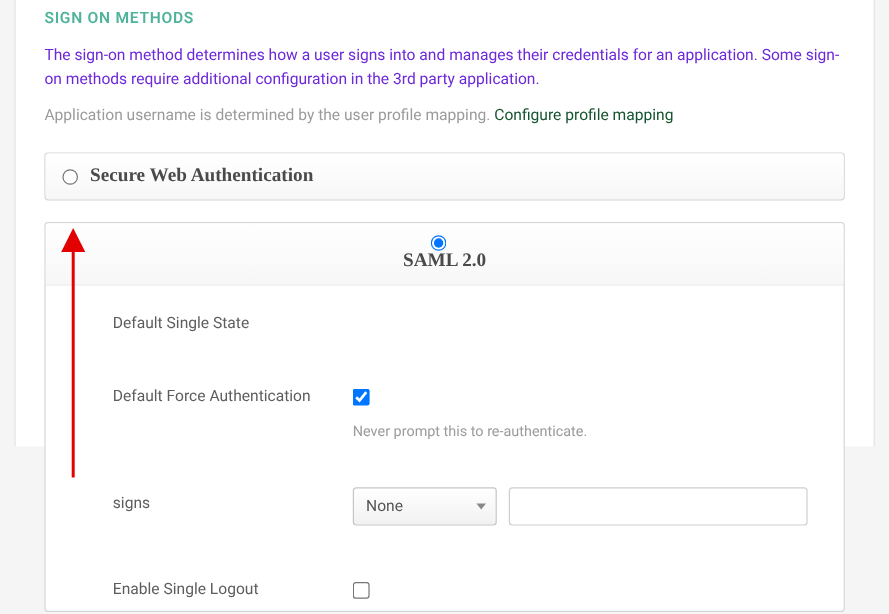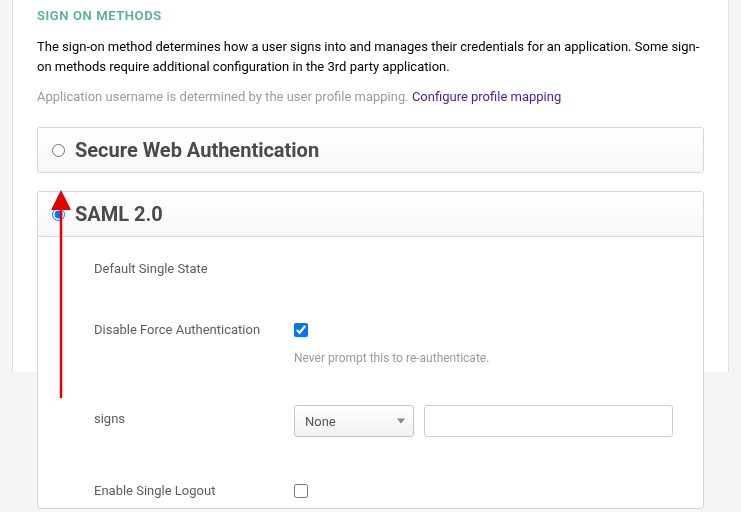--- a/index.html
+++ b/index.html
@@ -21,62 +21,64 @@
       position: relative;
     }
     .section-title {
       color: #4fb39b;
       font-size: 13px;
       letter-spacing: 0.6px;
       font-weight: 600;
       margin-bottom: 14px;
     }
     .description {
-      color: #000000;
+      color: #6d28d9;
       font-size: 13px;
       line-height: 1.55;
       margin-bottom: 10px;
     }
     .description-link-line {
       color: #9b9b9b;
       font-size: 13px;
       line-height: 1.55;
       margin-bottom: 20px;
     }
     .link {
-      color: #4c1d95;
+      color: #14532d;
       text-decoration: none;
       cursor: pointer;
     }
     .method-block {
       border: 1px solid #d6d6d6;
       border-radius: 3px;
       margin-bottom: 18px;
       background: #fff;
     }
     .method-header {
       display: flex;
       align-items: center;
       padding: 10px 14px;
       background: linear-gradient(#ffffff, #f7f7f7);
       border-radius: 3px;
     }
     .selected-block .method-header {
       border-bottom: 1px solid #d6d6d6;
       border-radius: 3px 3px 0 0;
+      flex-direction: column;
     }
     .radio {
       width: 13px; height: 13px;
       margin-right: 10px;
       cursor: pointer;
     }
     .method-label {
       color: #4a4a4a;
-      font-size: 20px;
+      font-size: 16px;
       font-weight: 700;
+      font-family: Liberation Serif, serif;
     }
     .method-body {
       padding: 18px 30px 6px 56px;
     }
     .field-row {
       display: flex;
       align-items: flex-start;
       margin-bottom: 40px;
     }
     .field-label {
@@ -175,21 +177,21 @@
       <input type="radio" class="radio" name="method" checked="" style="">
       <span class="method-label">SAML 2.0</span>
     </div>
     <div class="method-body">
 
       <div class="field-row">
         <div class="field-label">Default Single State</div>
       </div>
 
       <div class="field-row">
-        <div class="field-label">Disable Force Authentication</div>
+        <div class="field-label">Default Force Authentication</div>
         <div class="field-control">
           <input type="checkbox" class="checkbox" checked="" style="">
           <div class="helper">Never prompt this to re-authenticate.</div>
         </div>
       </div>
 
       <div class="field-row">
         <div class="field-label">signs</div>
         <div class="field-control">
           <div class="select-row">

